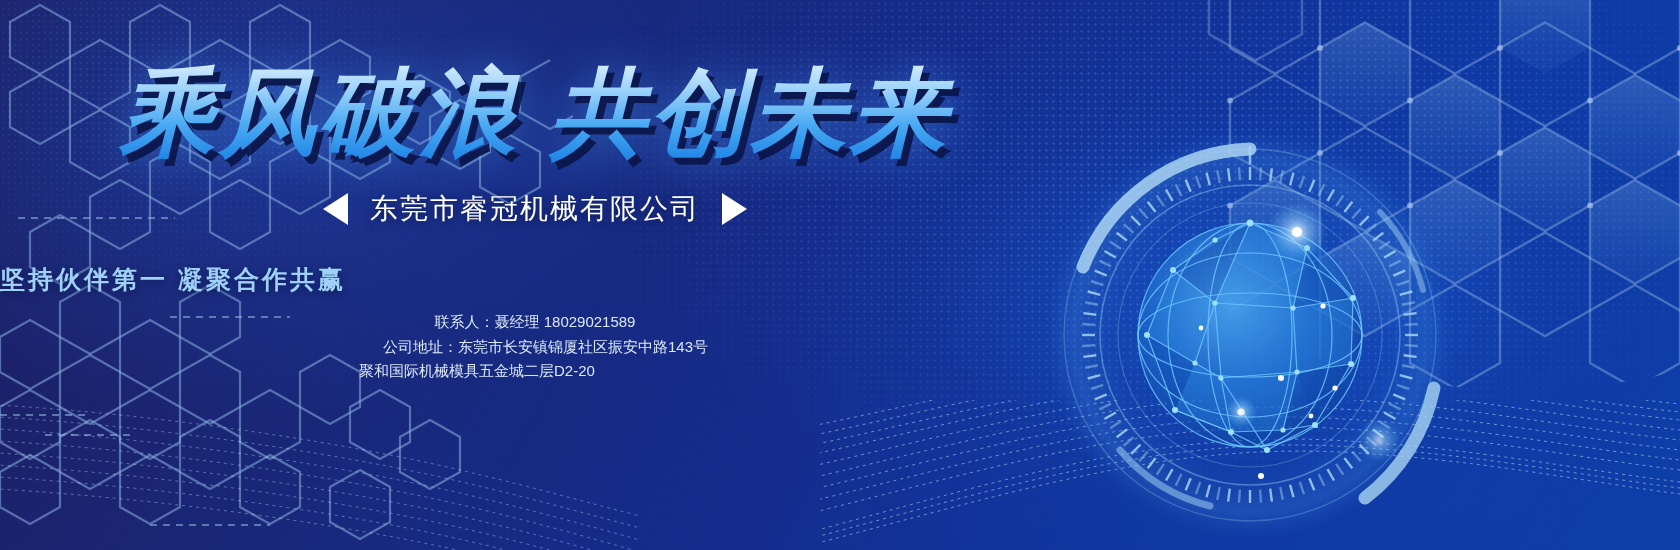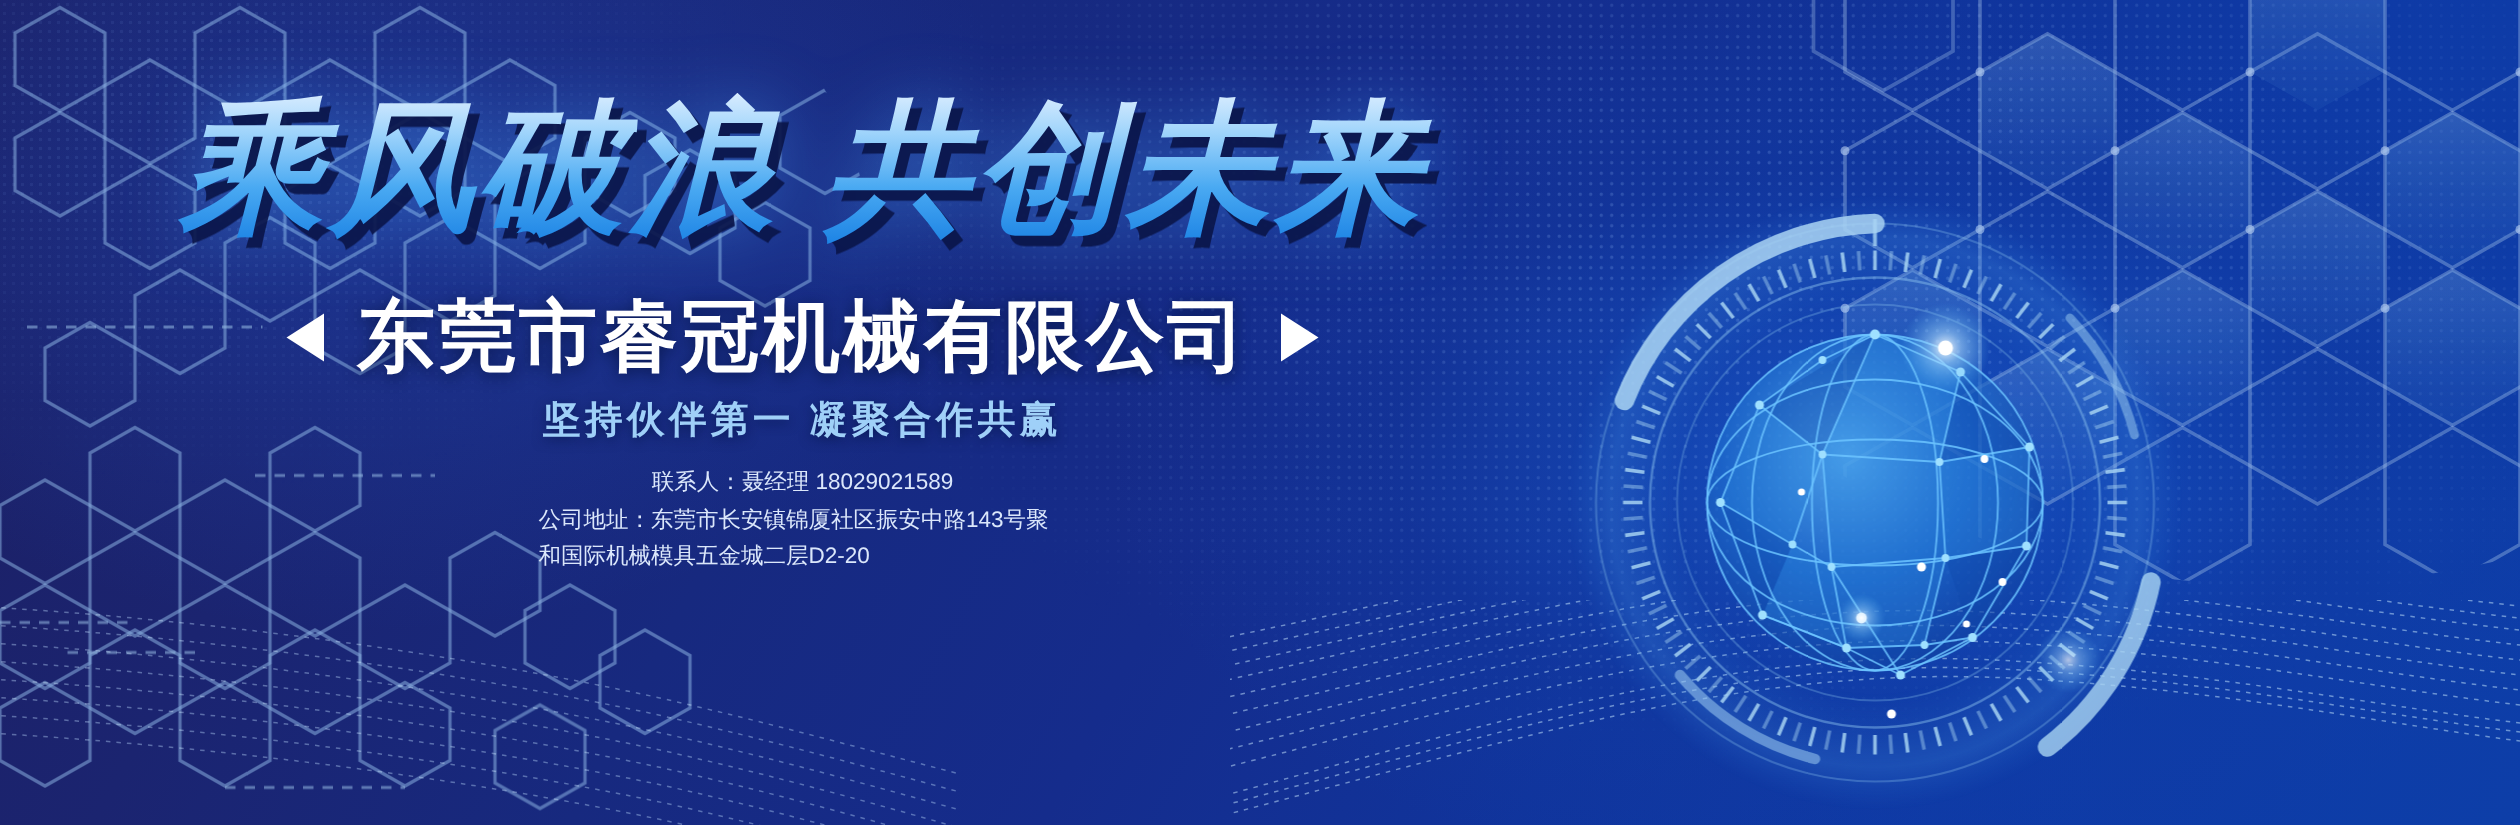--- a/index.html
+++ b/index.html
@@ -56,29 +56,29 @@
   #company-row{
     position:absolute;left:0;top:190px;width:1070px;
     display:flex;align-items:center;justify-content:center;gap:22px;
     white-space:nowrap;
   }
   .tri{width:0;height:0;border-top:16px solid transparent;border-bottom:16px solid transparent;}
   .tri.left{border-right:25px solid #ffffff;}
   .tri.right{border-left:25px solid #ffffff;}
   #company-name{
     color:#ffffff;
-    font-size:52px;
-    font-weight:bold;
+    font-size:28px;
+    font-weight:normal;
     letter-spacing:2px;
     text-shadow:0 2px 10px rgba(6,20,70,.8);
   }
 
   #tagline{
     position:absolute;left:0;top:263px;width:1070px;
-    text-align:center;
+    text-align:left;
     color:#9fd0f8;
     font-size:25px;
     font-weight:bold;
     letter-spacing:3px;
     white-space:nowrap;
     text-shadow:0 2px 8px rgba(6,20,70,.7);
   }
 
   #contact-block{
     position:absolute;left:0;top:310px;width:1070px;
@@ -86,21 +86,21 @@
     color:#dbe7fb;
     font-size:15px;
     line-height:1.55;
   }
   #contact-person{white-space:nowrap;}
   #address{
     width:352px;margin:2px auto 0 auto;
     text-align:left;
     text-indent:0;
   }
-  #address .addr-label{white-space:nowrap;}
+  #address .addr-label{white-space:nowrap;margin-left:24px;}
 
   
   #globe-wrap{position:absolute;left:1035px;top:120px;width:430px;height:430px;}
   #globe-wrap svg{display:block;}
 
   #waves{mix-blend-mode:screen;opacity:.95;}
   #hexes{opacity:.95;}
 </style>
 </head>
 <body>

